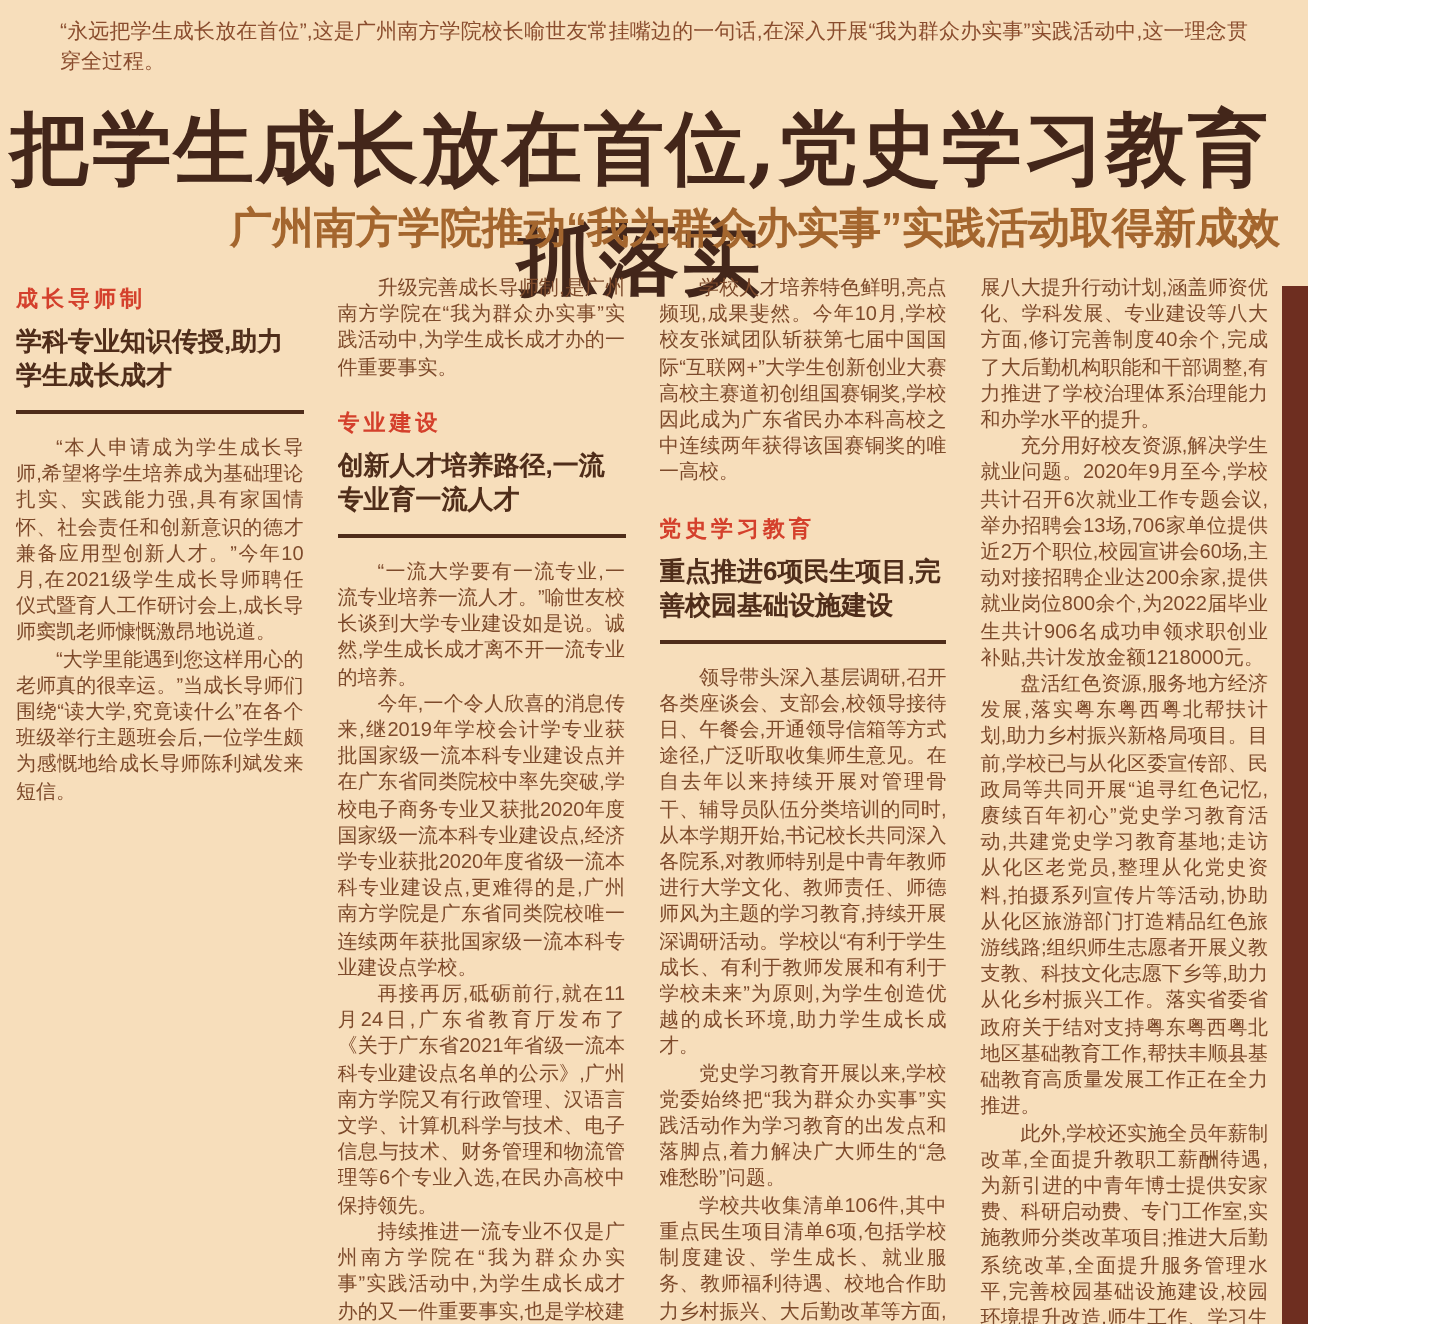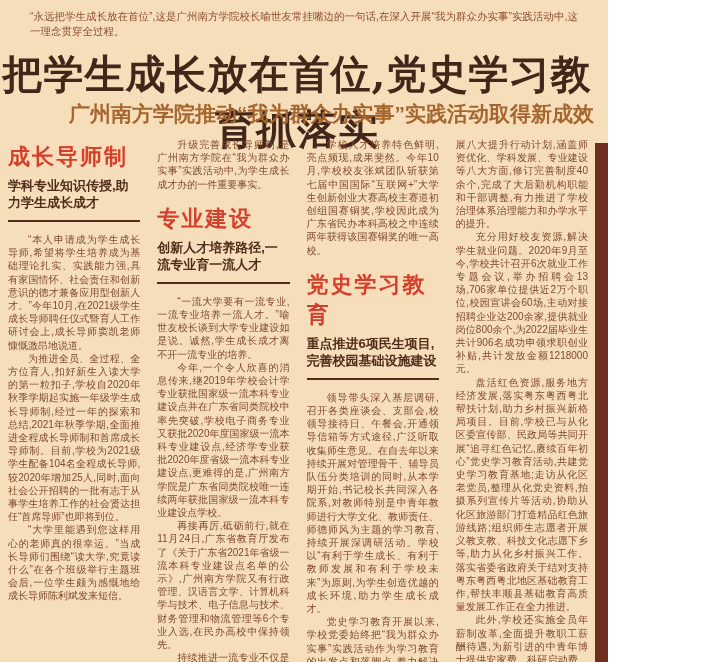--- a/index.html
+++ b/index.html
@@ -1,18 +1,18 @@
 <!DOCTYPE html>
 <html><head>
 <meta charset="utf-8">
 <style>
   html,body{margin:0;padding:0;}
   .page{
     position:relative;
-    width:608px;height:662px;
+    width:654px;height:662px;
     background:var(--page-bg,#f7debb);
     overflow:hidden;
     font-family:"Liberation Sans",sans-serif;
   }
   .intro{
     position:absolute;top:9px;left:30px;right:30px;
     font-size:10.5px;line-height:14.6px;
     color:var(--intro-color,#8a4d2e);
     text-align:justify;
   }
@@ -33,21 +33,21 @@
     font-weight:600;
     color:var(--subheadline-color,#a4662e);
   }
   .columns{
     position:absolute;top:138px;left:8px;right:20px;bottom:0;
     display:flex;gap:17px;
     overflow:hidden;
   }
   .col{flex:1 1 0;min-width:0;overflow:hidden;}
   .sec-header{
-    font-size:22px;font-weight:bold;letter-spacing:2px;
+    font-size:11px;font-weight:bold;letter-spacing:2px;
     color:var(--accent-red,#d4402c);
     margin:13px 0 5px 0;
   }
   .col .sec-header:first-child{margin-top:4px;}
   .sec-subtitle{
     font-size:13px;font-weight:bold;line-height:17px;
     color:var(--rule-color,#4f2d1a);
     padding-bottom:9px;
     border-bottom:2.5px solid var(--rule-color,#4f2d1a);
     margin:0 0 11px 0;
@@ -75,21 +75,20 @@
 
   <div class="headline">把学生成长放在首位,党史学习教育抓落实</div>
 
   <div class="subheadline">广州南方学院推动“我为群众办实事”实践活动取得新成效</div>
 
   <div class="columns">
     <div class="col">
         <div class="sec-header">成长导师制</div>
         <div class="sec-subtitle">学科专业知识传授,助力学生成长成才</div>
         <p class="para indent">“本人申请成为学生成长导师,希望将学生培养成为基础理论扎实、实践能力强,具有家国情怀、社会责任和创新意识的德才兼备应用型创新人才。”今年10月,在2021级学生成长导师聘任仪式暨育人工作研讨会上,成长导师窦凯老师慷慨激昂地说道。</p>
-        <p class="para indent">为推进全员、全过程、全方位育人,扣好新生入读大学的第一粒扣子,学校自2020年秋季学期起实施一年级学生成长导师制,经过一年的探索和总结,2021年秋季学期,全面推进全程成长导师制和首席成长导师制。目前,学校为2021级学生配备104名全程成长导师,较2020年增加25人,同时,面向社会公开招聘的一批有志于从事学生培养工作的社会贤达担任“首席导师”也即将到位。</p>
         <p class="para indent">“大学里能遇到您这样用心的老师真的很幸运。”当成长导师们围绕“读大学,究竟读什么”在各个班级举行主题班会后,一位学生颇为感慨地给成长导师陈利斌发来短信。</p>
       </div>
     <div class="col">
         <p class="para indent">升级完善成长导师制,是广州南方学院在“我为群众办实事”实践活动中,为学生成长成才办的一件重要事实。</p>
         <div class="sec-header">专业建设</div>
         <div class="sec-subtitle">创新人才培养路径,一流专业育一流人才</div>
         <p class="para indent">“一流大学要有一流专业,一流专业培养一流人才。”喻世友校长谈到大学专业建设如是说。诚然,学生成长成才离不开一流专业的培养。</p>
         <p class="para indent">今年,一个令人欣喜的消息传来,继2019年学校会计学专业获批国家级一流本科专业建设点并在广东省同类院校中率先突破,学校电子商务专业又获批2020年度国家级一流本科专业建设点,经济学专业获批2020年度省级一流本科专业建设点,更难得的是,广州南方学院是广东省同类院校唯一连续两年获批国家级一流本科专业建设点学校。</p>
         <p class="para indent">再接再厉,砥砺前行,就在11月24日,广东省教育厅发布了《关于广东省2021年省级一流本科专业建设点名单的公示》,广州南方学院又有行政管理、汉语言文学、计算机科学与技术、电子信息与技术、财务管理和物流管理等6个专业入选,在民办高校中保持领先。</p>
         <p class="para indent">持续推进一流专业不仅是广州南方学院在“我为群众办实事”实践活动中,为学生成长成才办的又一件重要事实,也是学校建校以来一直坚持不懈的办学追求。</p>

